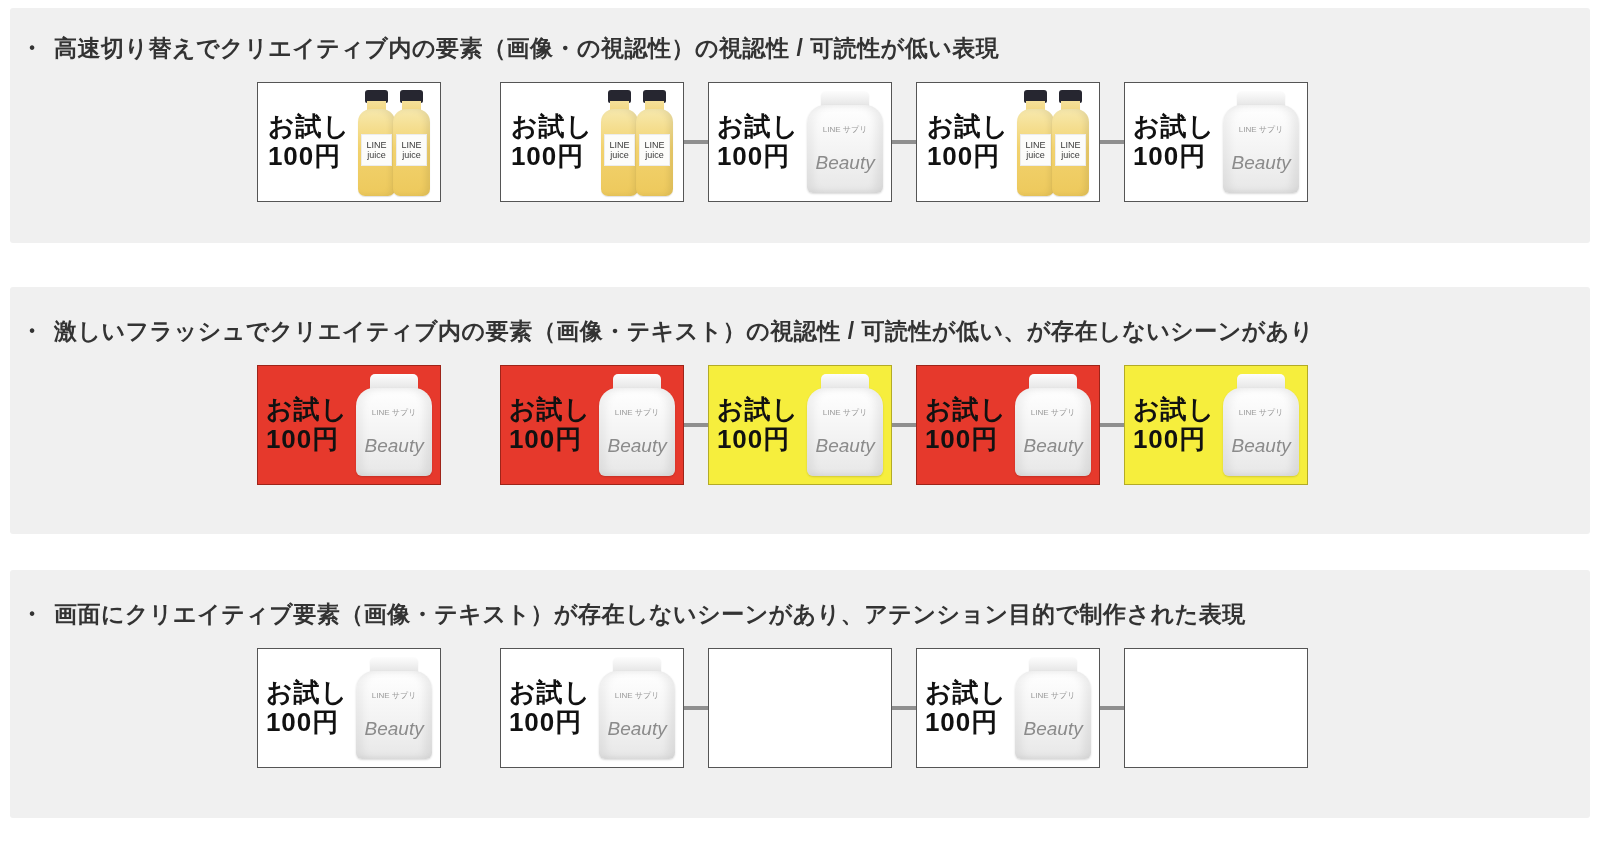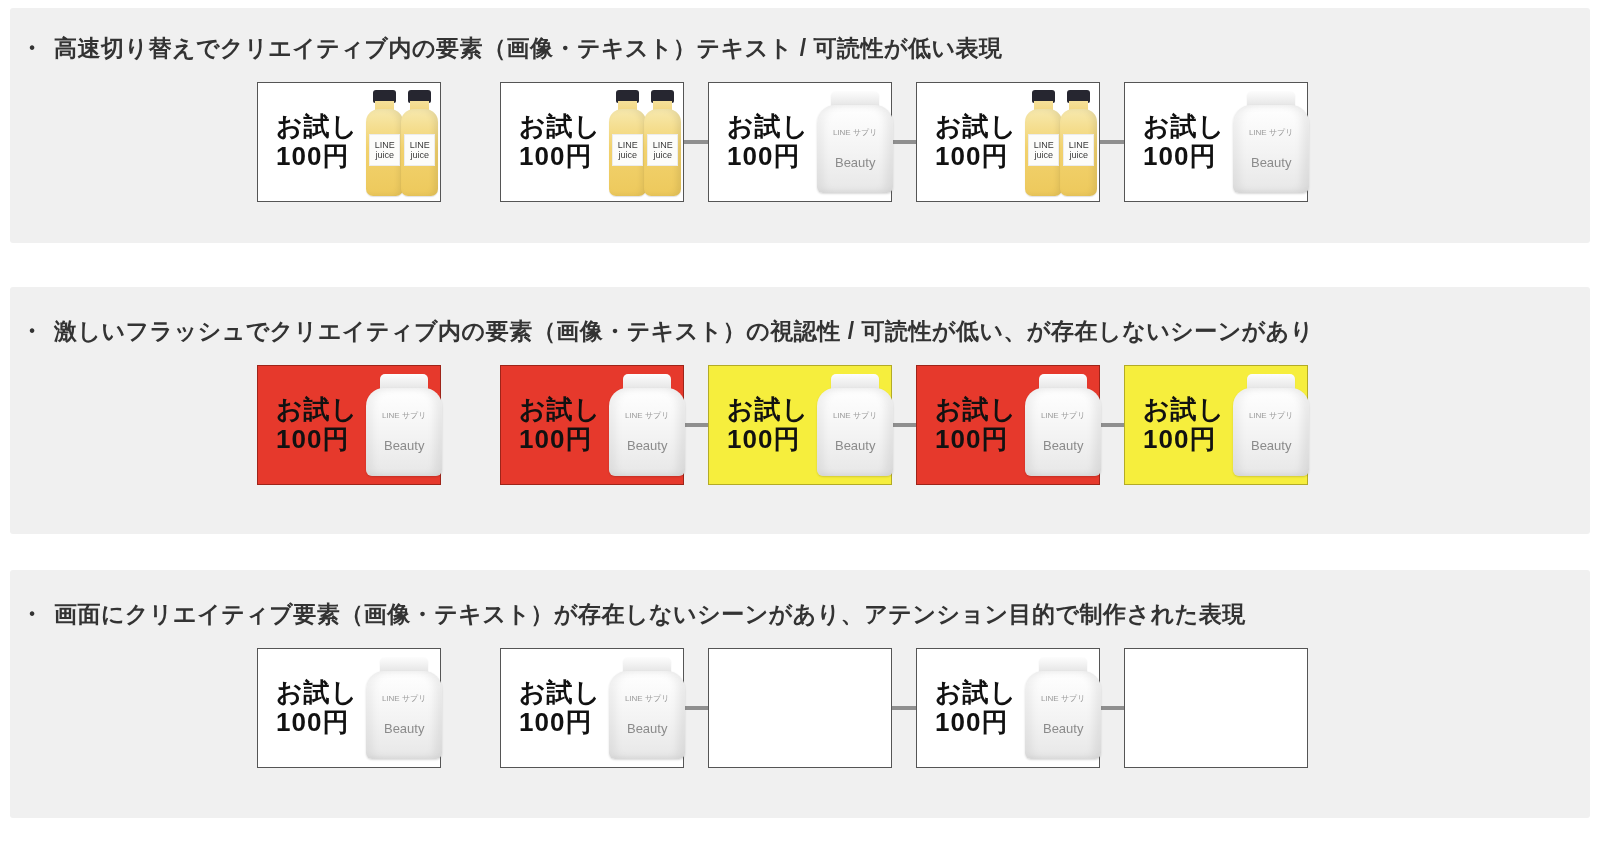--- a/index.html
+++ b/index.html
@@ -27,21 +27,21 @@
     padding-top:5px;flex:none;
   }
   .title{
     font-size:23px;font-weight:bold;color:#333;letter-spacing:0.5px;line-height:1.3;
   }
   .row{
     display:flex;align-items:center;margin-left:247px;margin-top:18px;
   }
   .card{
     width:184px;height:120px;flex:none;border:1px solid #555;background:#fff;
-    display:flex;align-items:center;gap:8px;padding:0 18px;
+    display:flex;align-items:center;justify-content:center;gap:8px;padding:0 18px;
     position:relative;
   }
   .bg-white{background:#ffffff;}
   .bg-red{background:var(--flash-red);border-color:#9e2419;}
   .bg-yellow{background:var(--flash-yellow);border-color:#b3ab26;}
   .spacer{width:59px;flex:none;}
   .connector{width:24px;height:4px;background:var(--connector);flex:none;}
   .price{
     font-weight:bold;font-size:26px;color:#111;line-height:1.15;text-align:left;
     flex:none;letter-spacing:1px;
@@ -54,21 +54,21 @@
     border-radius:5px 5px 2px 2px;box-shadow:0 1px 1px rgba(0,0,0,0.18);
   }
   .jar-body{
     position:absolute;top:14px;left:0;width:76px;height:88px;
     background:linear-gradient(180deg,#ffffff 0%,#f3f3f3 55%,#e7e7e7 100%);
     border-radius:18px 18px 6px 6px;
     box-shadow:inset -7px 0 9px rgba(0,0,0,0.07),inset 7px 0 9px rgba(0,0,0,0.05),0 1px 2px rgba(0,0,0,0.15);
     display:flex;flex-direction:column;align-items:center;justify-content:center;gap:17px;
   }
   .jar-small{font-size:8px;color:#9a9a9a;white-space:nowrap;}
-  .jar-big{font-size:13px;color:#8b8b8b;white-space:nowrap;}
+  .jar-big{font-size:19px;color:#8b8b8b;white-space:nowrap;font-style:italic;}
   
   .juice{display:flex;align-items:flex-end;flex:none;height:108px;}
   .bottle{position:relative;width:37px;height:106px;flex:none;}
   .bottle + .bottle{margin-left:-2px;}
   .bottle-cap{
     position:absolute;top:0;left:7px;width:23px;height:13px;
     background:#262630;border-radius:3px 3px 2px 2px;
   }
   .bottle-neck{
     position:absolute;top:11px;left:9px;width:19px;height:12px;
@@ -86,21 +86,21 @@
     display:flex;flex-direction:column;align-items:center;justify-content:center;
     font-size:9px;line-height:1.15;color:#3a3a3a;
   }
 </style>
 </head>
 <body>
 
 <div class="panel panel-1">
   <div class="title-row">
     <span class="bullet">•</span>
-    <span class="title">高速切り替えでクリエイティブ内の要素（画像・テキスト）テキスト / 可読性が低い表現</span>
+    <span class="title">高速切り替えでクリエイティブ内の要素（画像・の視認性）の視認性 / 可読性が低い表現</span>
   </div>
   <div class="row">
 
     <div class="card bg-white">
       <div class="price">
         <div>お試し</div>
         <div>100円</div>
       </div>
       <div class="juice">
         <div class="bottle">

